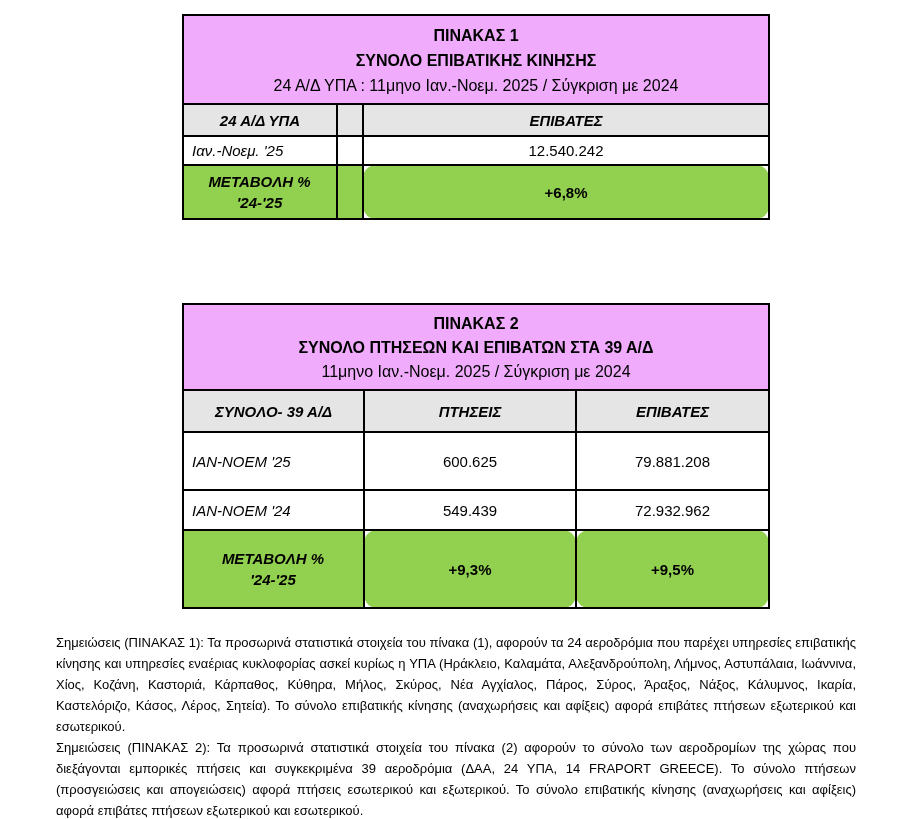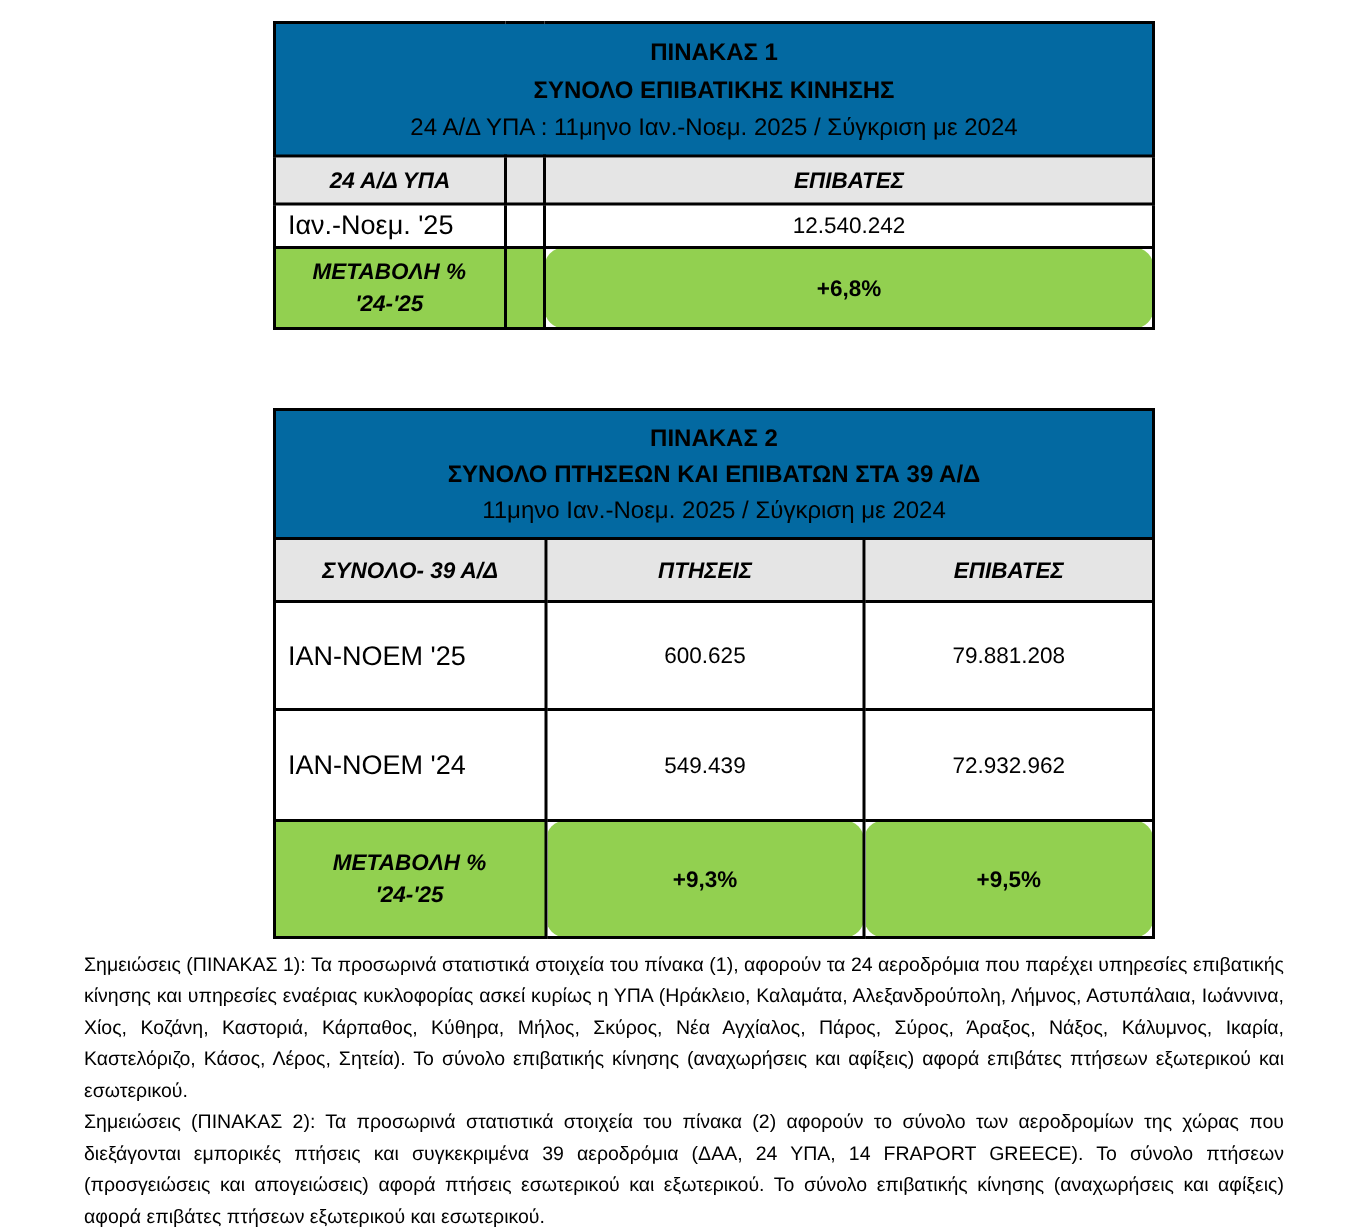--- a/index.html
+++ b/index.html
@@ -3,29 +3,29 @@
 <meta charset="utf-8">
 <style>
   html,body{margin:0;padding:0;background:#ffffff;}
   .page{
     position:relative;width:900px;height:819px;background:#ffffff;
     font-family:"Liberation Sans",sans-serif;color:#000;overflow:hidden;
   }
   table.tbl{position:absolute;border-collapse:collapse;table-layout:fixed;}
   table.tbl td{border:2px solid #000;vertical-align:middle;overflow:hidden;}
   #t1{left:182px;top:14px;width:586px;}
-  #t2{left:182px;top:272px;width:586px;}
-  .title-cell{text-align:center;padding:7px 4px 5px;background:#0369a1;}
+  #t2{left:182px;top:303px;width:586px;}
+  .title-cell{text-align:center;padding:7px 4px 5px;background:#f0abfc;}
   .tl{font-size:16px;line-height:25px;}
   #t2 .tl{line-height:24px;}
   .b{font-weight:bold;}
   .hdr td{background:#e5e5e5;font-weight:bold;font-style:italic;font-size:15px;text-align:center;}
   #t1 .hdr td{height:28px;}
   #t2 .hdr td{height:38px;font-style:italic;}
-  .lbl{font-size:18px;padding-left:8px;background:#ffffff;text-align:left;}
+  .lbl{font-style:italic;font-size:15px;padding-left:8px;background:#ffffff;text-align:left;}
   .val{font-size:15px;text-align:center;background:#ffffff;}
   .chg td{background:#92D050;}
   .chg-lbl{font-weight:bold;font-style:italic;font-size:15px;padding-left:0;text-align:center;line-height:21px;}
   .chg-val{font-weight:bold;font-size:15px;text-align:center;border-radius:13px;}
   .notes{
     position:absolute;left:56px;top:632px;width:800px;
     font-size:13px;line-height:21px;text-align:justify;
   }
   .notes p{margin:0;}
   .notes b{font-weight:normal;}
@@ -82,26 +82,26 @@
           <div class="tl b">ΠΙΝΑΚΑΣ 2</div>
           <div class="tl b">ΣΥΝΟΛΟ ΠΤΗΣΕΩΝ ΚΑΙ ΕΠΙΒΑΤΩΝ ΣΤΑ 39 Α/Δ</div>
           <div class="tl">11μηνο Ιαν.-Νοεμ. 2025 / Σύγκριση με 2024</div>
         </td>
       </tr>
       <tr class="hdr">
         <td>ΣΥΝΟΛΟ- 39 Α/Δ</td>
         <td>ΠΤΗΣΕΙΣ</td>
         <td>ΕΠΙΒΑΤΕΣ</td>
       </tr>
-      <tr style="height:72px;margin-top:16px;">
+      <tr style="height:58px;margin-top:16px;">
         <td class="lbl">ΙΑΝ-ΝΟΕΜ '25</td>
         <td class="val">600.625</td>
         <td class="val">79.881.208</td>
       </tr>
-      <tr style="height:74px;">
+      <tr style="height:40px;">
         <td class="lbl">ΙΑΝ-ΝΟΕΜ '24</td>
         <td class="val">549.439</td>
         <td class="val">72.932.962</td>
       </tr>
       <tr class="chg" style="height:78px;">
         <td class="chg-lbl">
           <div>ΜΕΤΑΒΟΛΗ %</div>
           <div>'24-'25</div>
         </td>
         <td class="chg-val">+9,3%</td>

